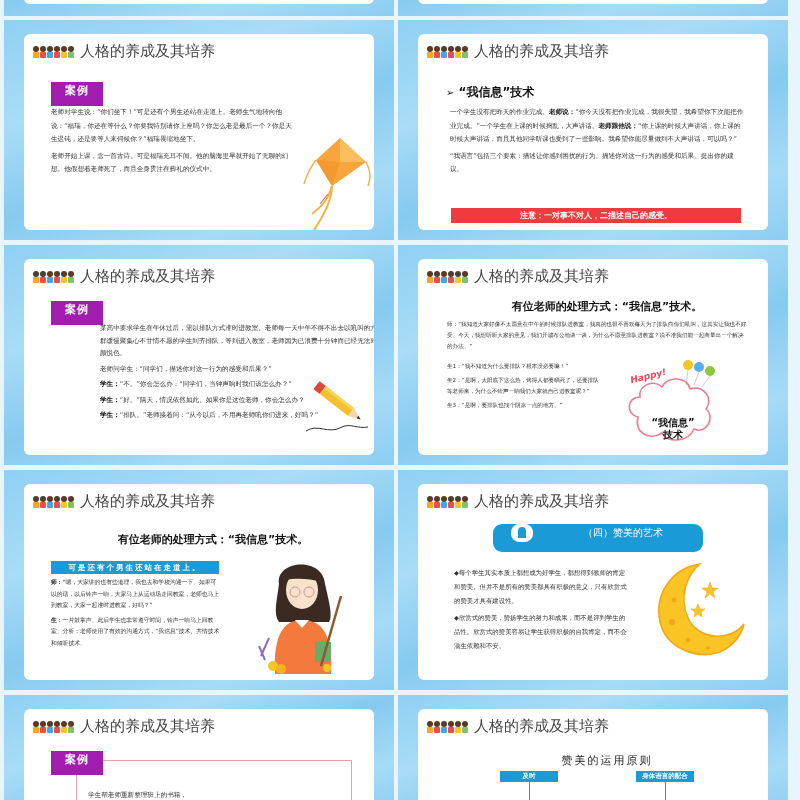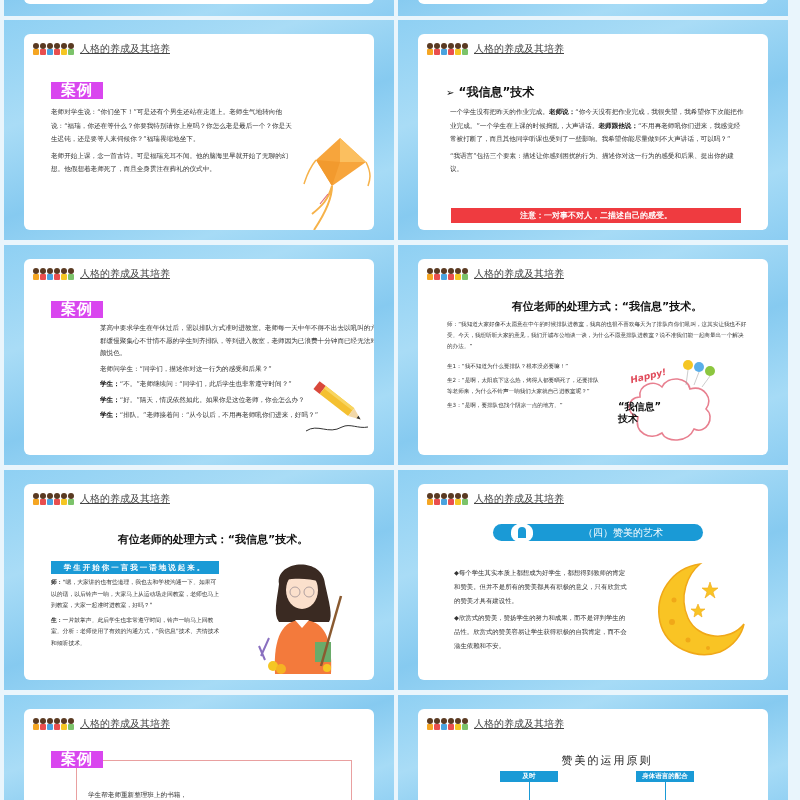--- a/index.html
+++ b/index.html
@@ -16,32 +16,32 @@
     position: absolute; left: 20px; right: 20px; top: 14px; bottom: 10px;
     background: #fff; border-radius: 6px; overflow: hidden;
   }
   .hdr { position: absolute; left: 8px; top: 8px; display: flex; align-items: center; gap: 6px; }
   .kids { display: flex; gap: 0; }
   .kid { width: 7px; height: 12px; position: relative; }
   .kid::before { content: ""; position: absolute; left: 1px; top: 0; width: 6px; height: 6px; border-radius: 50%; background: #5a3a22; }
   .kid::after { content: ""; position: absolute; left: 1px; top: 6px; width: 6px; height: 6px; border-radius: 1px; }
   .kid.k1::after { background: #f5a623; } .kid.k2::after { background: #e94e4e; } .kid.k3::after { background: #4aa3df; }
   .kid.k4::after { background: #e94e4e; } .kid.k5::after { background: #f5c623; } .kid.k6::after { background: #7cc36a; }
-  .hdr-title { font-size: 10px; color: #444; text-decoration: underline; }
+  .hdr-title { font-size: 15px; color: #444; }
   .tag-red {
-    position: absolute; background: #d946ef; color: #fff; font-size: 15px; font-weight: bold;
-    width: 52px; height: 17px; line-height: 17px; text-align: center; letter-spacing: 1px;
+    position: absolute; background: #a21caf; color: #fff; font-size: 11px; font-weight: bold;
+    width: 52px; height: 24px; line-height: 17px; text-align: center; letter-spacing: 1px;
   }
   .para { position: absolute; font-size: 6.6px; line-height: 13.5px; color: #333; }
   .para p { margin-bottom: 3px; }
   .para b { color: #111; }
   .h-center { position: absolute; left: 0; right: 0; text-align: center; font-weight: bold; color: #111; margin-left: 28px; }
   .note-bar { position: absolute; background: #ef3b40; color: #fff; font-size: 8px; font-weight: bold; text-align: center; height: 15px; line-height: 15px; }
   .blue-bar { position: absolute; background: #1a9ad6; color: #fff; font-size: 7.5px; font-weight: bold; letter-spacing: 2px; text-align: center; height: 13px; line-height: 13px; }
-  .pill { position: absolute; height: 17px; border-radius: 9px; background: #1a9ad6; color: #fff; font-size: 10px; }
+  .pill { position: absolute; height: 28px; border-radius: 9px; background: #1a9ad6; color: #fff; font-size: 10px; }
   .pill .pill-txt { position: absolute; left: 60px; right: 10px; top: 0; line-height: 17px; text-align: center; }
   .pill .pill-ico { position: absolute; left: 18px; top: -1px; width: 22px; height: 19px; background: #fff; border-radius: 50% 50% 40% 40%; }
   .pill .pill-ico::after { content: ""; position: absolute; left: 7px; top: 4px; width: 8px; height: 11px; background: #1a9ad6; border-radius: 4px 4px 0 0; }
   .flow-box { position: absolute; background: #1a9ad6; color: #fff; font-size: 6.5px; font-weight: bold; text-align: center; height: 11px; line-height: 11px; }
   .flow-line { position: absolute; width: 1px; background: #1a9ad6; }
   .art { position: absolute; }
 </style>
 </head>
 <body>
 
@@ -92,21 +92,21 @@
           <span class="kid k5"></span>
           <span class="kid k6"></span>
         </div>
       <span class="hdr-title">人格的养成及其培养</span>
     </div>
     <div style="position:absolute;left:28px;top:50px;font-size:12px;font-weight:bold;color:#111;">
       <span style="font-size:10px;">➢</span>
       <span>“我信息”技术</span>
     </div>
     <div class="para" style="left:32px;top:72px;width:295px;">
-      <p><span>一个学生没有把昨天的作业完成。</span><b>老师说：</b><span>“你今天没有把作业完成，我很失望，我希望你下次能把作业完成。”一个学生在上课的时候捣乱，大声讲话。</span><b>老师跟他说：</b><span>“不用再老师吼你们进来，我感觉经常被打断了，而且其他同学听课也受到了一些影响。我希望你能尽量做到不大声讲话，可以吗？”</span></p>
+      <p><span>一个学生没有把昨天的作业完成。</span><b>老师说：</b><span>“你今天没有把作业完成，我很失望，我希望你下次能把作业完成。”一个学生在上课的时候捣乱，大声讲话。</span><b>老师跟他说：</b><span>“你上课的时候大声讲话，你上课的时候大声讲话，而且其他同学听课也受到了一些影响。我希望你能尽量做到不大声讲话，可以吗？”</span></p>
       <p>“我语言”包括三个要素：描述让你感到困扰的行为、描述你对这一行为的感受和后果、提出你的建议。</p>
     </div>
     <div class="note-bar" style="left:33px;top:174px;width:290px;">注意：一对事不对人，二描述自己的感受。</div>
   </div>
 </div>
 
 <div class="slide col-l" style="top:245px;height:220px;">
   <div class="card">
     <div class="hdr">
       <div class="kids">
@@ -116,21 +116,21 @@
           <span class="kid k4"></span>
           <span class="kid k5"></span>
           <span class="kid k6"></span>
         </div>
       <span class="hdr-title">人格的养成及其培养</span>
     </div>
     <div class="tag-red" style="left:27px;top:42px;">案例</div>
     <div class="para" style="left:30px;top:63px;width:312px;line-height:12.5px;margin-left:46px;">
       <p>某高中要求学生在午休过后，需以排队方式准时进教室。老师每一天中午不得不出去以吼叫的方式，强迫一群缓慢聚集心不甘情不愿的学生到齐排队，等到进入教室，老师因为已浪费十分钟而已经无法对学生保持和颜悦色。</p>
       <p><span>老师问学生：“同学们，描述你对这一行为的感受和后果？”</span></p>
-      <p><b>学生：</b><span>“不。”老师继续问：“同学们，此后学生也非常遵守时间？”</span></p>
+      <p><b>学生：</b><span>“不。”你会怎么办：“同学们，当钟声响时我们该怎么办？”</span></p>
       <p><b>学生：</b><span>“好。”隔天，情况依然如此。如果你是这位老师，你会怎么办？</span></p>
       <p><b>学生：</b><span>“排队。”老师接着问：“从今以后，不用再老师吼你们进来，好吗？”</span></p>
     </div>
     <svg class="art" style="left:278px;top:118px;" width="72" height="60" viewBox="0 0 72 60">
       <g transform="rotate(38 30 24)">
         <rect x="8" y="16" width="8" height="10" fill="#d9483b"></rect>
         <rect x="16" y="16" width="36" height="10" fill="#f4c030"></rect>
         <rect x="16" y="16" width="36" height="3" fill="#f8d560"></rect>
         <polygon points="52,16 64,21 52,26" fill="#f2d8a8"></polygon>
         <polygon points="60,19.4 64,21 60,22.6" fill="#333"></polygon>
@@ -164,21 +164,21 @@
       <svg width="110" height="100" viewBox="0 0 110 100" style="position:absolute;left:0;top:0;">
         <path d="M20,60 C8,58 8,40 22,40 C20,28 36,22 44,30 C50,18 70,20 72,32 C86,28 96,42 88,52 C98,60 88,78 76,72 C70,86 48,86 44,76 C32,84 16,76 20,60 Z" fill="#fff" stroke="#e88090" stroke-width="1.6"></path>
         <circle cx="70" cy="8" r="5" fill="#f5c623"></circle>
           <line x1="70" y1="13" x2="68" y2="28" stroke="#999" stroke-width="0.5"></line>
         <circle cx="81" cy="10" r="5" fill="#5aaee8"></circle>
           <line x1="81" y1="15" x2="76" y2="28" stroke="#999" stroke-width="0.5"></line>
         <circle cx="92" cy="14" r="5" fill="#8cc63f"></circle>
           <line x1="92" y1="19" x2="84" y2="30" stroke="#999" stroke-width="0.5"></line>
       </svg>
       <div style="position:absolute;left:12px;top:14px;font-size:9px;font-weight:bold;color:#e04a5a;transform:rotate(-14deg);font-style:italic;">Happy!</div>
-      <div style="position:absolute;left:0;right:0;top:44px;font-size:10px;font-weight:bold;color:#111;line-height:12px;">
+      <div style="position:absolute;left:0;right:0;top:60px;text-align:center;font-size:10px;font-weight:bold;color:#111;line-height:12px;">
         <div>“我信息”</div>
           <div>技术</div>
       </div>
     </div>
   </div>
 </div>
 
 <div class="slide col-l" style="top:470px;height:220px;">
   <div class="card">
     <div class="hdr">
@@ -186,21 +186,21 @@
           <span class="kid k1"></span>
           <span class="kid k2"></span>
           <span class="kid k3"></span>
           <span class="kid k4"></span>
           <span class="kid k5"></span>
           <span class="kid k6"></span>
         </div>
       <span class="hdr-title">人格的养成及其培养</span>
     </div>
     <div class="h-center" style="top:48px;font-size:11px;">有位老师的处理方式：“我信息”技术。</div>
-    <div class="blue-bar" style="left:27px;top:77px;width:168px;">学生开始你一言我一语地说起来。</div>
+    <div class="blue-bar" style="left:27px;top:77px;width:168px;">可是还有个男生还站在走道上。</div>
     <div class="para" style="left:27px;top:93px;width:170px;font-size:5.8px;line-height:11.5px;">
       <p><b>师：</b><span>“嗯，大家讲的也有些道理，我也去和学校沟通一下。如果可以的话，以后铃声一响，大家马上从运动场走回教室，老师也马上到教室，大家一起准时进教室，好吗？”</span></p>
       <p><b>生：</b><span>一片鼓掌声。此后学生也非常遵守时间，铃声一响马上回教室。分析：老师使用了有效的沟通方式，“我信息”技术、共情技术和倾听技术。</span></p>
     </div>
     <svg class="art" style="left:225px;top:72px;" width="110" height="118" viewBox="0 0 110 118">
       <path d="M30,28 C26,4 74,0 76,28 C80,46 84,60 80,66 L30,66 C24,58 28,44 30,28 Z" fill="#3a2a22"></path>
       <ellipse cx="53" cy="34" rx="16" ry="19" fill="#fbe0cc"></ellipse>
       <path d="M36,24 C42,10 66,10 72,26 C60,22 46,22 36,24 Z" fill="#3a2a22"></path>
       <circle cx="46" cy="36" r="5" fill="none" stroke="#b0a0a0" stroke-width="1"></circle>
       <circle cx="60" cy="36" r="5" fill="none" stroke="#b0a0a0" stroke-width="1"></circle>

